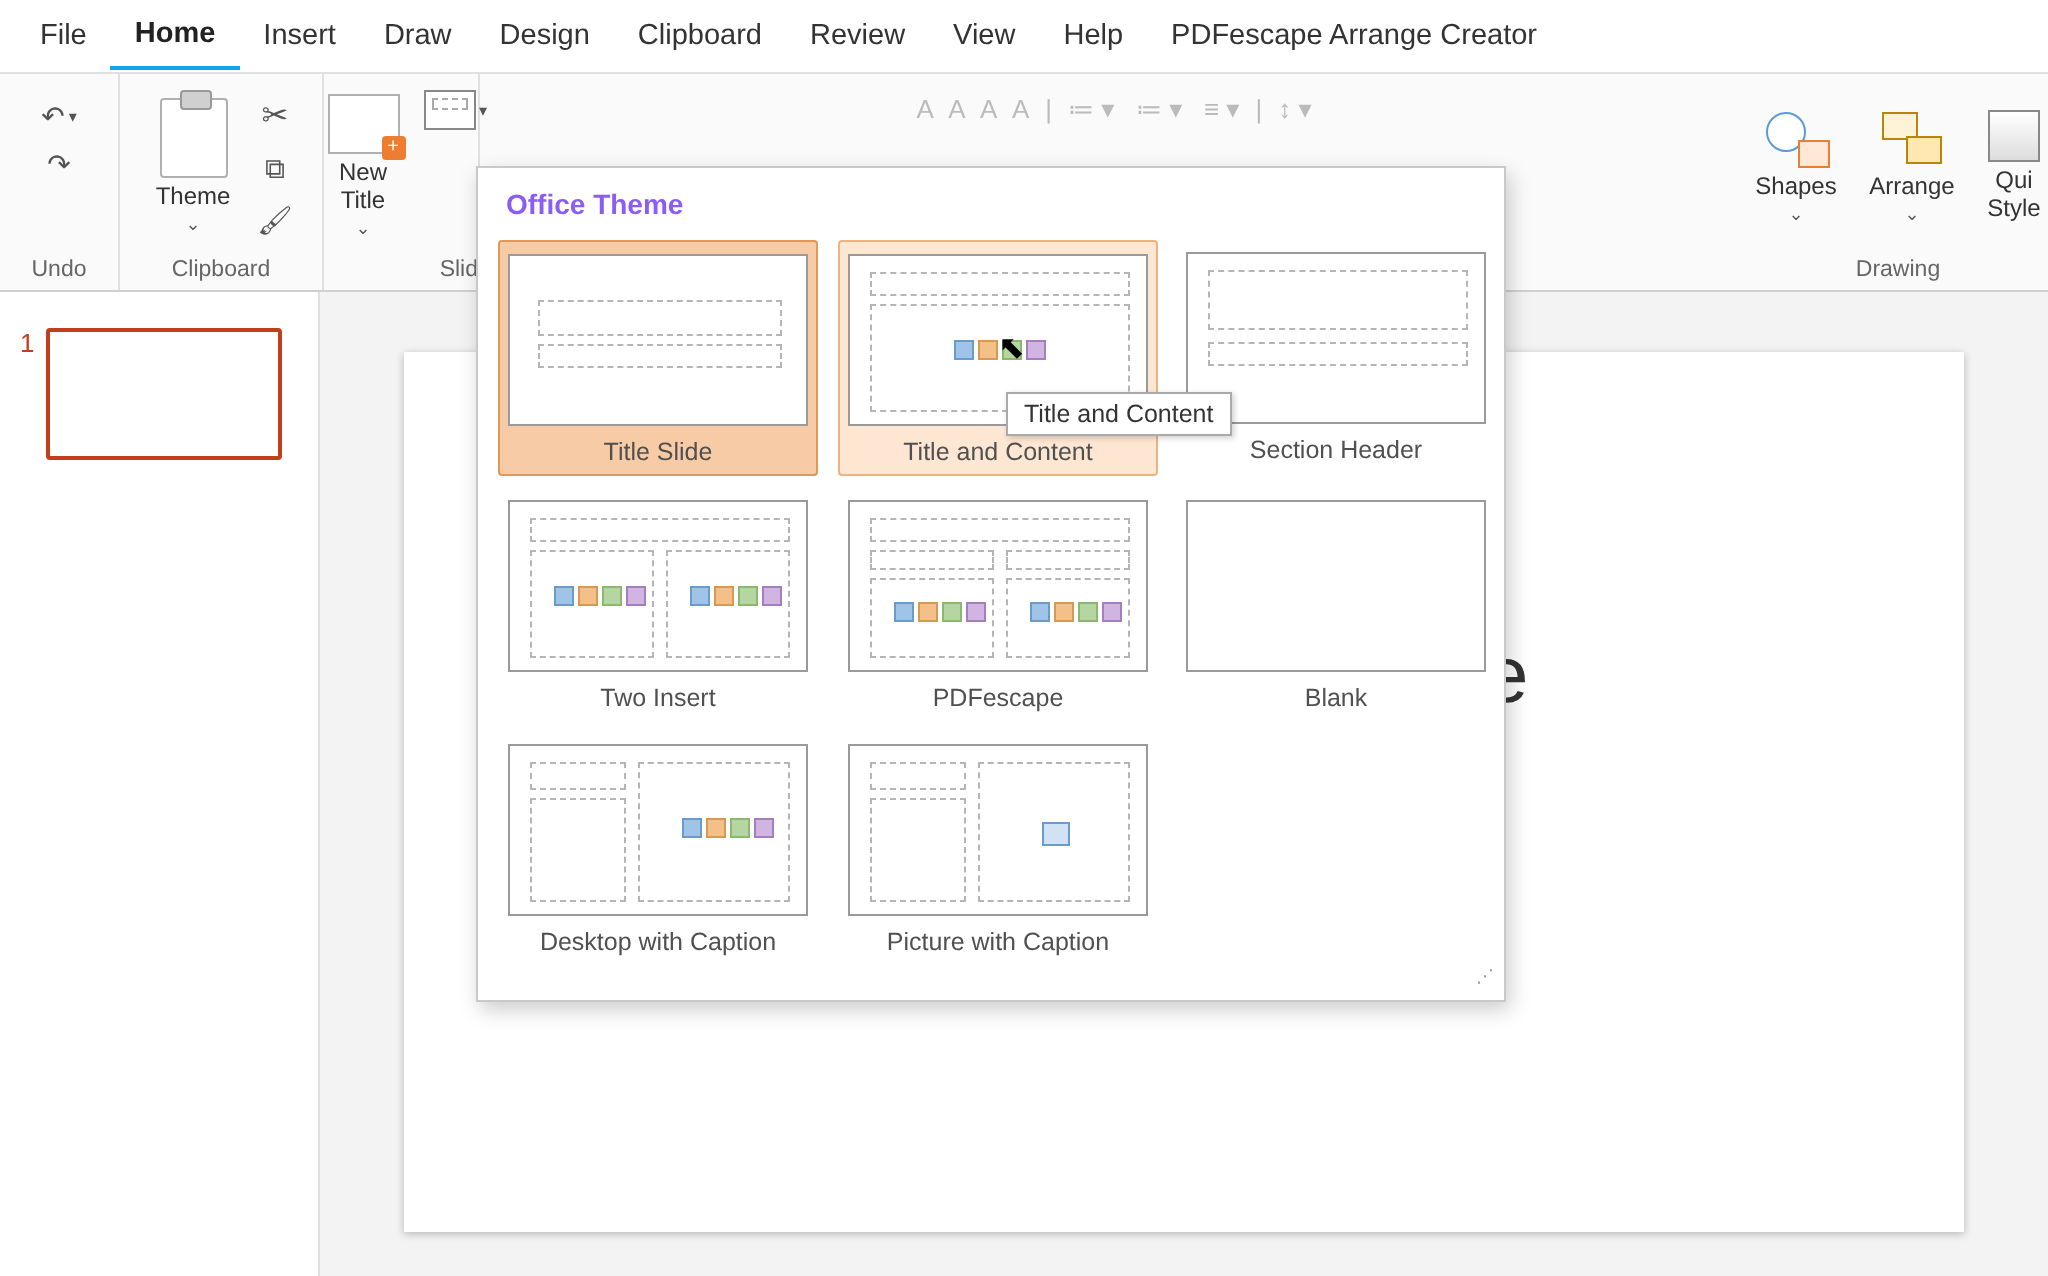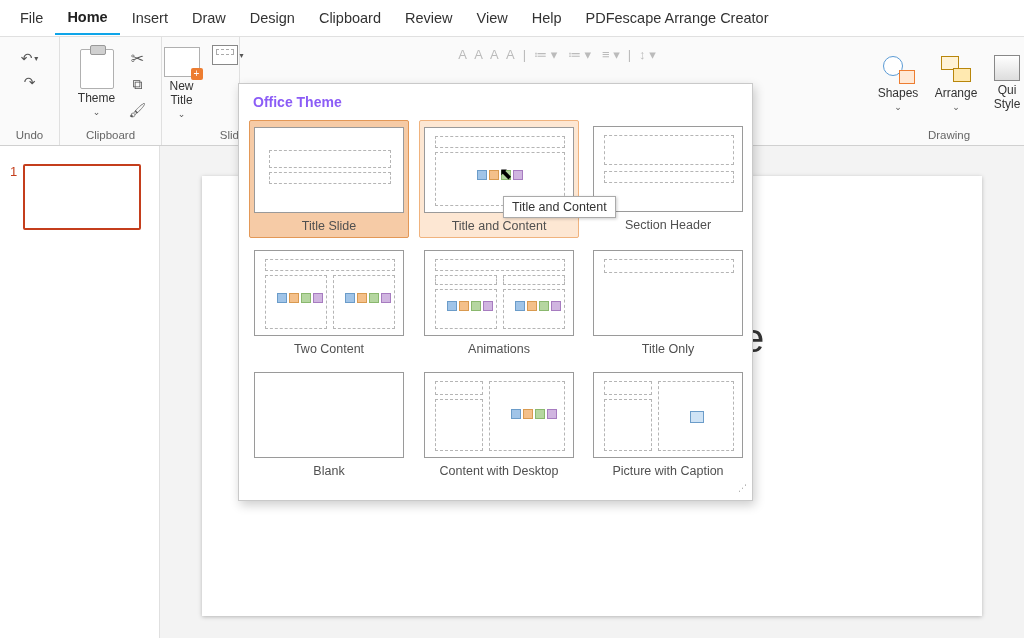--- a/index.html
+++ b/index.html
@@ -233,21 +233,21 @@
               <div class="ci g"></div>
               <div class="ci p"></div>
             </div>
             <div class="content-icons" style="left: 90px; top: 42px;">
               <div class="ci "></div>
               <div class="ci o"></div>
               <div class="ci g"></div>
               <div class="ci p"></div>
             </div>
           </div>
-          <div class="g-label">Two Content</div>
+          <div class="g-label">Two Insert</div>
         </div>
         <div class="g-item">
           <div class="g-thumb">
             <div class="dashbox" style="left: 10px; top: 8px; width: 130px; height: 12px;"></div>
             <div class="dashbox" style="left: 10px; top: 24px; width: 62px; height: 10px;"></div>
             <div class="dashbox" style="left: 78px; top: 24px; width: 62px; height: 10px;"></div>
             <div class="dashbox" style="left: 10px; top: 38px; width: 62px; height: 40px;"></div>
             <div class="dashbox" style="left: 78px; top: 38px; width: 62px; height: 40px;"></div>
             <div class="content-icons" style="left: 22px; top: 50px;">
               <div class="ci "></div>
@@ -255,45 +255,39 @@
               <div class="ci g"></div>
               <div class="ci p"></div>
             </div>
             <div class="content-icons" style="left: 90px; top: 50px;">
               <div class="ci "></div>
               <div class="ci o"></div>
               <div class="ci g"></div>
               <div class="ci p"></div>
             </div>
           </div>
-          <div class="g-label">Animations</div>
-        </div>
-        <div class="g-item">
-          <div class="g-thumb">
-            <div class="dashbox" style="left: 10px; top: 8px; width: 130px; height: 14px;"></div>
-          </div>
-          <div class="g-label">Title Only</div>
+          <div class="g-label">PDFescape</div>
         </div>
         <div class="g-item">
           <div class="g-thumb"></div>
           <div class="g-label">Blank</div>
         </div>
         <div class="g-item">
           <div class="g-thumb">
             <div class="dashbox" style="left: 10px; top: 8px; width: 48px; height: 14px;"></div>
             <div class="dashbox" style="left: 10px; top: 26px; width: 48px; height: 52px;"></div>
             <div class="dashbox" style="left: 64px; top: 8px; width: 76px; height: 70px;"></div>
             <div class="content-icons" style="left: 86px; top: 36px;">
               <div class="ci "></div>
               <div class="ci o"></div>
               <div class="ci g"></div>
               <div class="ci p"></div>
             </div>
           </div>
-          <div class="g-label">Content with Desktop</div>
+          <div class="g-label">Desktop with Caption</div>
         </div>
         <div class="g-item">
           <div class="g-thumb">
             <div class="dashbox" style="left: 10px; top: 8px; width: 48px; height: 14px;"></div>
             <div class="dashbox" style="left: 10px; top: 26px; width: 48px; height: 52px;"></div>
             <div class="dashbox" style="left: 64px; top: 8px; width: 76px; height: 70px;"></div>
             <div style="position: absolute; left: 96px; top: 38px; width: 14px; height: 12px; border: 1px solid rgb(107, 156, 201); background: rgb(207, 227, 245);"></div>
           </div>
           <div class="g-label">Picture with Caption</div>
         </div>

